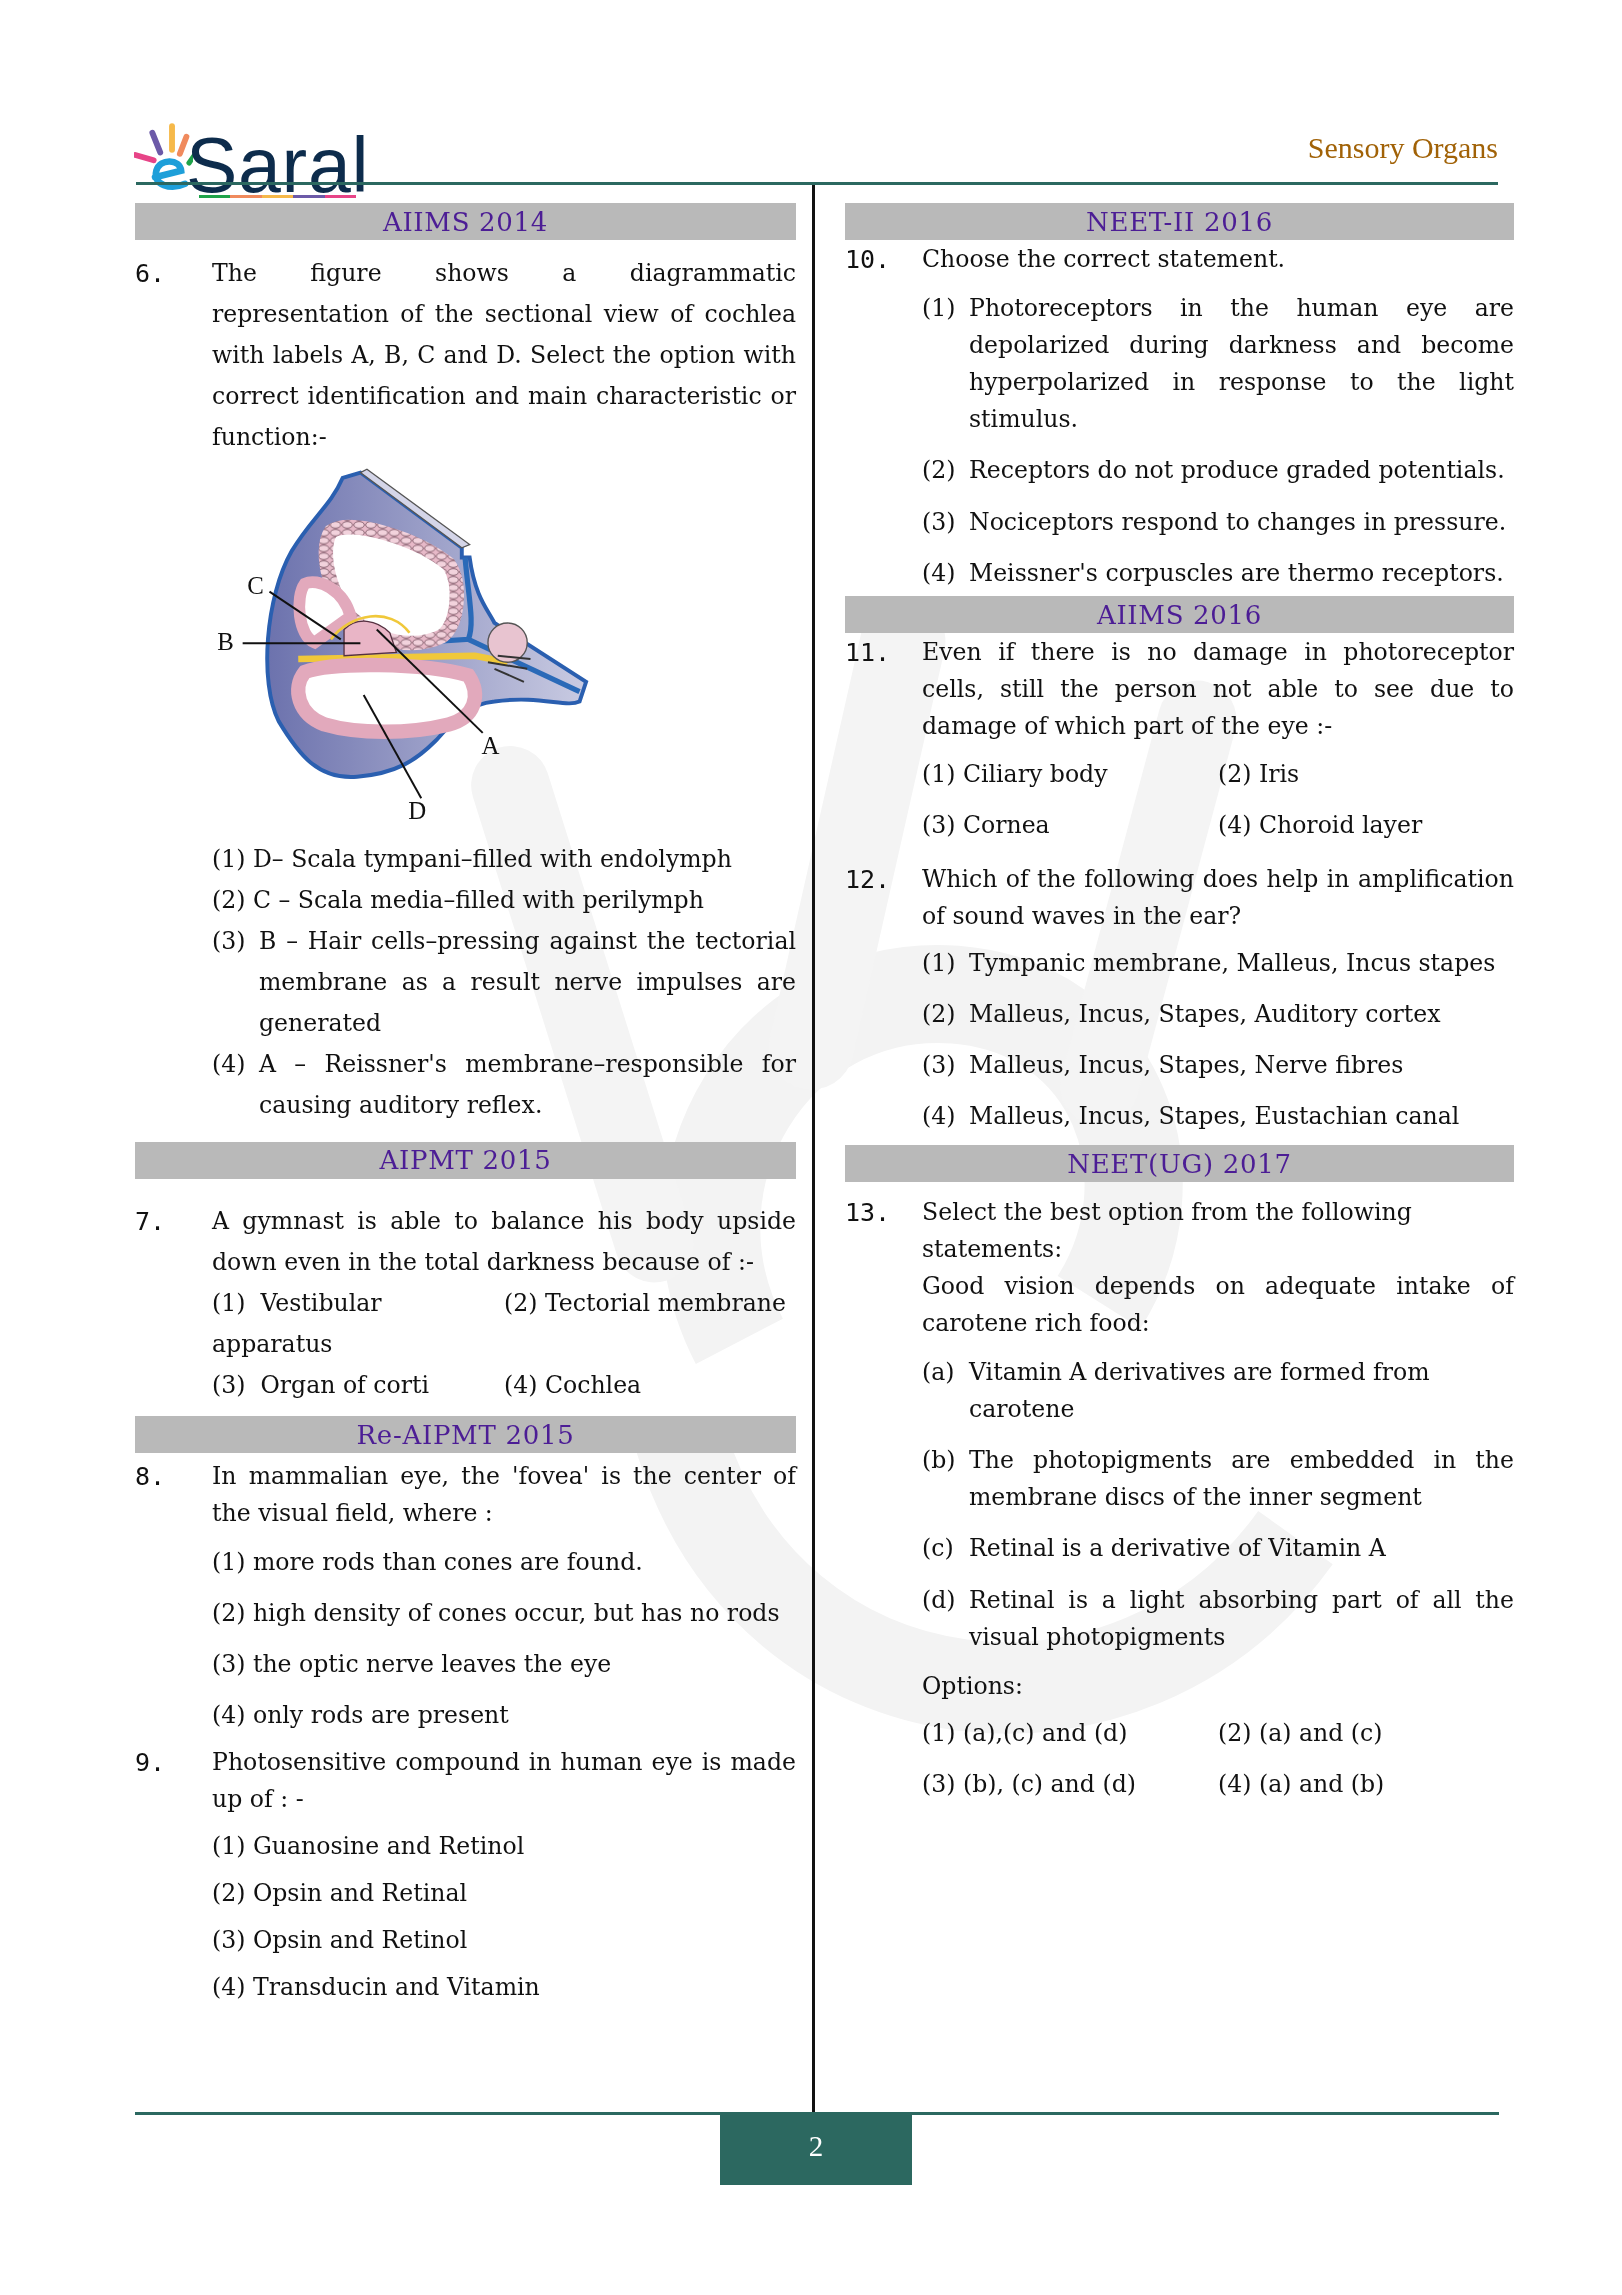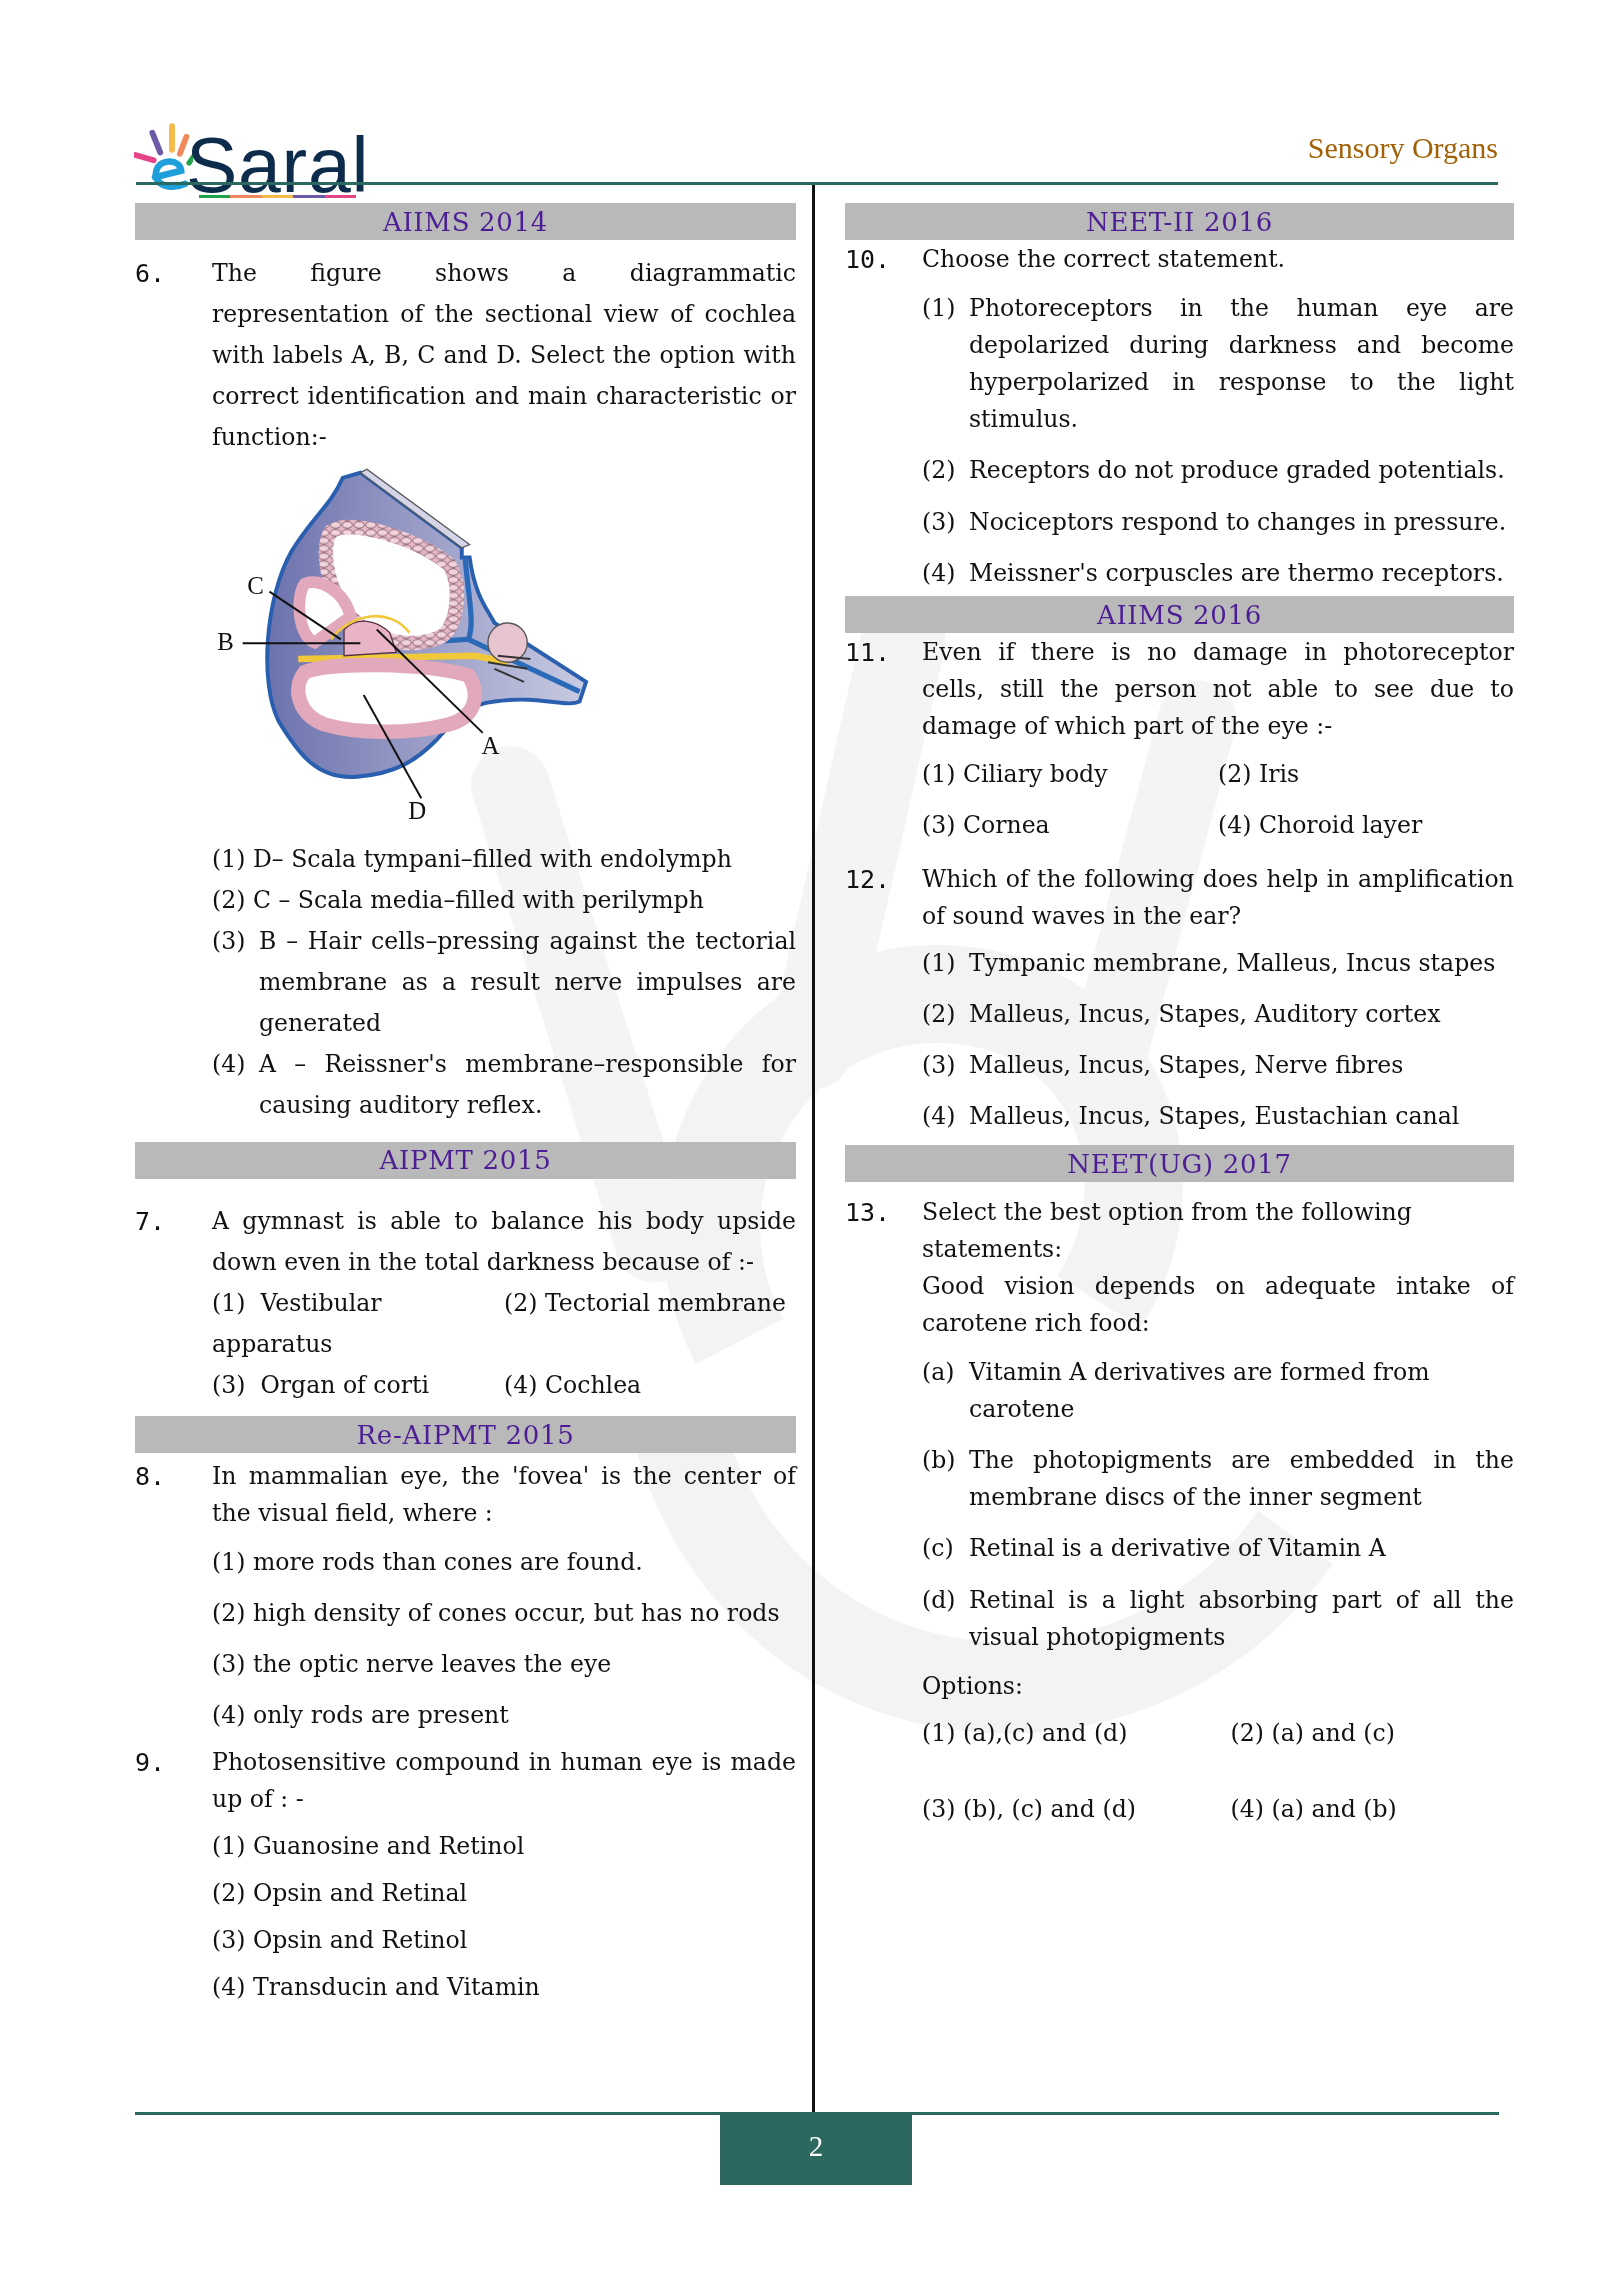--- a/index.html
+++ b/index.html
@@ -209,21 +209,21 @@
     <span class="q-num">13.</span>
     <div class="q-body" style="margin-top:11.8px;">Select the best option from the following statements:</div>
     <div class="q-body just">Good vision depends on adequate intake of carotene rich food:</div>
     <div class="q-body" style="margin-top:11.8px;">
       <div class="opt" style="margin-bottom:14.4px;"><span class="lbl">(a)</span><span>Vitamin A derivatives are formed from carotene</span></div>
       <div class="opt just" style="margin-bottom:14.4px;"><span class="lbl">(b)</span><span>The photopigments are embedded in the membrane discs of the inner segment</span></div>
       <div class="opt" style="margin-bottom:14.4px;"><span class="lbl">(c)</span><span>Retinal is a derivative of Vitamin A</span></div>
       <div class="opt just"><span class="lbl">(d)</span><span>Retinal is a light absorbing part of all the visual photopigments</span></div>
     </div>
     <div class="q-body" style="margin-top:11.8px;">Options:</div>
-    <div class="q-body grid2" style="line-height:51px;margin-top:3.9px;gap:25px;">
+    <div class="q-body grid2" style="line-height:51px;margin-top:3.9px;">
       <div><span>(1)</span> <span>(a),(c) and (d)</span></div>
       <div><span>(2)</span> <span>(a) and (c)</span></div>
       <div><span>(3)</span> <span>(b), (c) and (d)</span></div>
       <div><span>(4)</span> <span>(a) and (b)</span></div>
     </div>
   </div>
 </div>
 
 <div class="abs footer-rule"></div>
 <div class="abs page-num-box">

